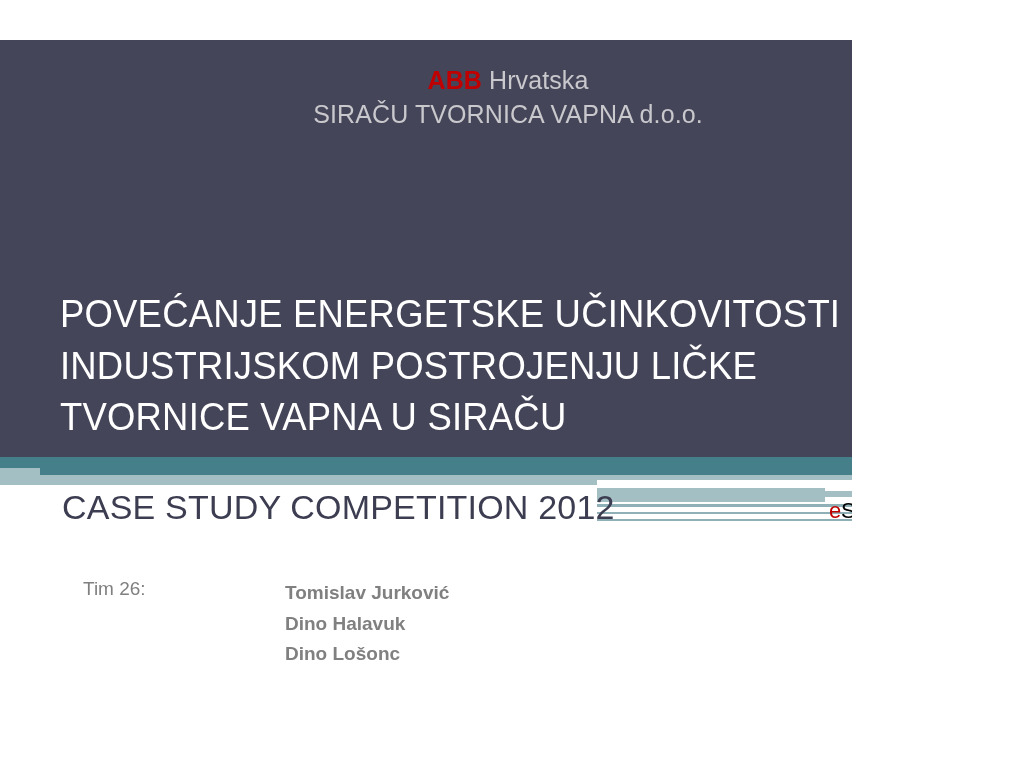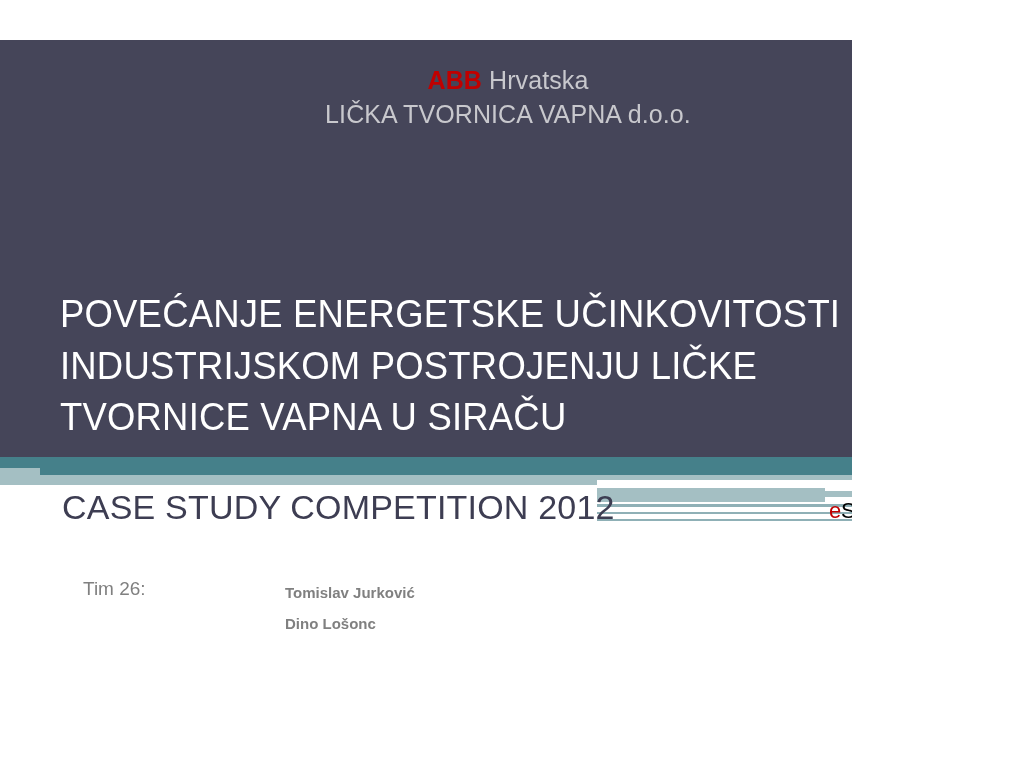--- a/index.html
+++ b/index.html
@@ -198,21 +198,21 @@
     top: 538px;
     font-size: 19px;
     font-weight: normal;
     color: #808080;
     white-space: nowrap;
   }
   .team-names {
     position: absolute;
     left: 285px;
     top: 538px;
-    font-size: 15px;
+    font-size: 19px;
     font-weight: bold;
     color: #808080;
     line-height: 30.5px;
   }
   .team-names div { white-space: nowrap; }
 
   
   .footer {
     position: absolute;
     left: 0;
@@ -225,21 +225,21 @@
 </style>
 </head>
 <body>
 
 <div id="slide">
 
   <div class="dark-panel"></div>
 
   <div class="org-block">
     <div class="org-line1"><span class="org-abb">ABB</span><span> Hrvatska</span></div>
-    <div class="org-line2">LIČKA TVORNICA VAPNA d.o.o.</div>
+    <div class="org-line2">SIRAČU TVORNICA VAPNA d.o.o.</div>
   </div>
 
   <div class="title">POVEĆANJE ENERGETSKE UČINKOVITOSTI U INDUSTRIJSKOM POSTROJENJU LIČKE TVORNICE VAPNA U SIRAČU</div>
 
   <div class="band-teal"></div>
   <div class="nub-left"></div>
   <div class="band-lightteal"></div>
 
   <div class="stripe-wrap">
     <div class="stripe-thick-a"></div>
@@ -253,17 +253,18 @@
   </div>
   <div class="long-rule"></div>
 
   <div class="subtitle">CASE STUDY COMPETITION 2012</div>
 
   <div class="logo"><span class="logo-e">e</span><span>STUDENT</span></div>
 
   <div class="team-label">Tim 26:</div>
   <div class="team-names">
     <div>Tomislav Jurković</div>
+    <div>Dino Halavuk</div>
     <div>Dino Lošonc</div>
   </div>
 
 
 </div>
 
 </body></html>

